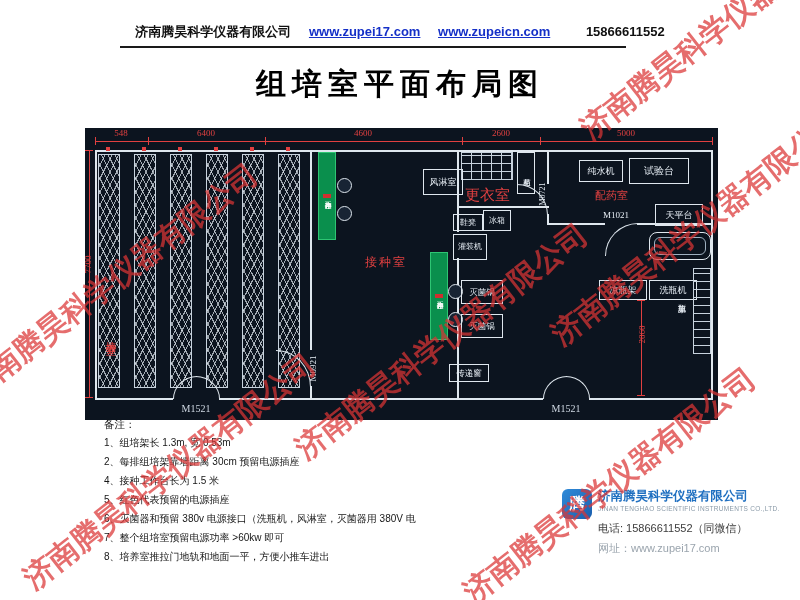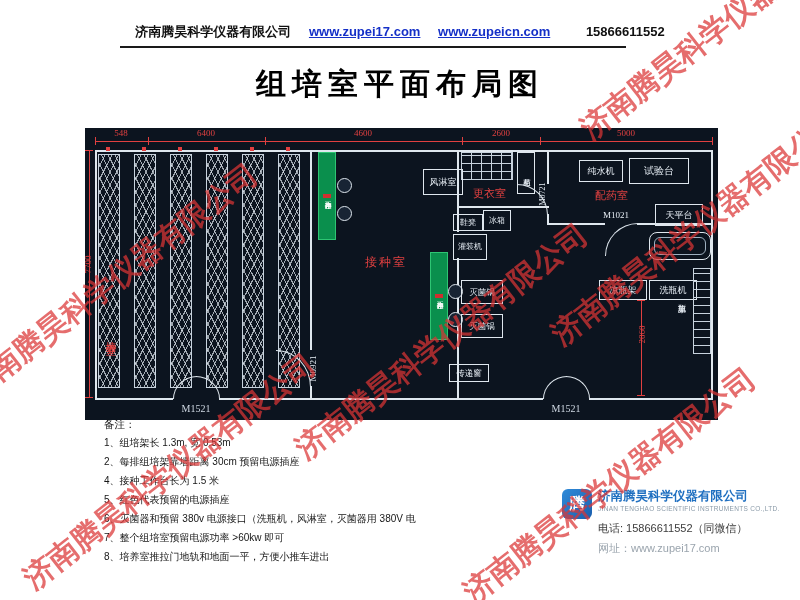--- a/index.html
+++ b/index.html
@@ -108,21 +108,21 @@
   <div class="rack" style="left:193px"></div>
   <div class="dot" style="left:21px;top:19px"></div>
   <div class="dot" style="left:57px;top:19px"></div>
   <div class="dot" style="left:93px;top:19px"></div>
   <div class="dot" style="left:129px;top:19px"></div>
   <div class="dot" style="left:165px;top:19px"></div>
   <div class="dot" style="left:201px;top:19px"></div>
 
   <div class="txt red vt" style="left:20px;top:204px;font-size:11px;letter-spacing:2px">培养室</div>
   <div class="txt red" style="left:280px;top:128px;font-size:12px;letter-spacing:2px">接种室</div>
-  <div class="txt red" style="left:388px;top:60px;font-size:11px">更衣室</div>
+  <div class="txt red" style="left:380px;top:60px;font-size:15px">更衣室</div>
   <div class="txt red" style="left:510px;top:62px;font-size:11px">配药室</div>
 
   <div class="bench" style="left:233px;top:24px;height:86px">
     <span class="bstrip">超净工作台</span>
   </div>
   <div class="stool" style="left:252px;top:50px"></div>
   <div class="stool" style="left:252px;top:78px"></div>
   <div class="bench" style="left:345px;top:124px;height:86px">
     <span class="bstrip">超净工作台</span>
   </div>

